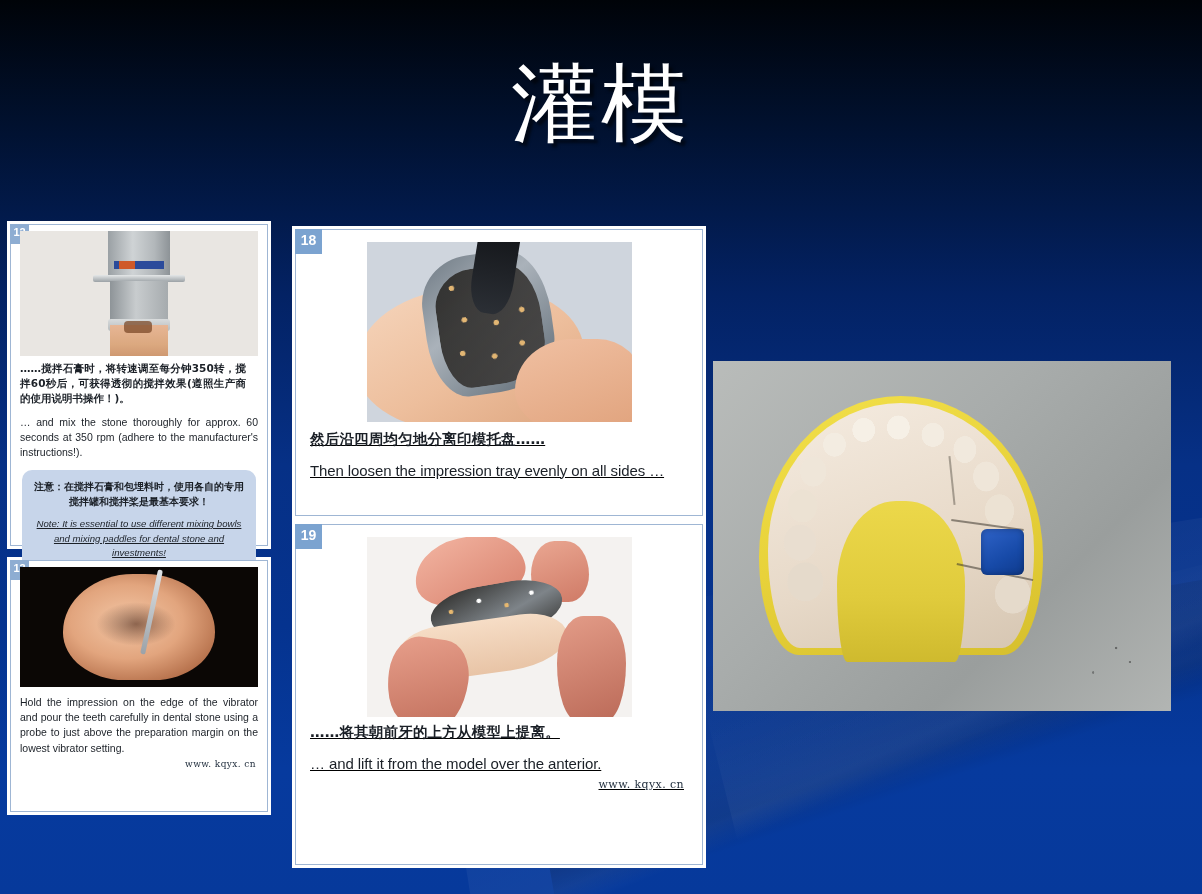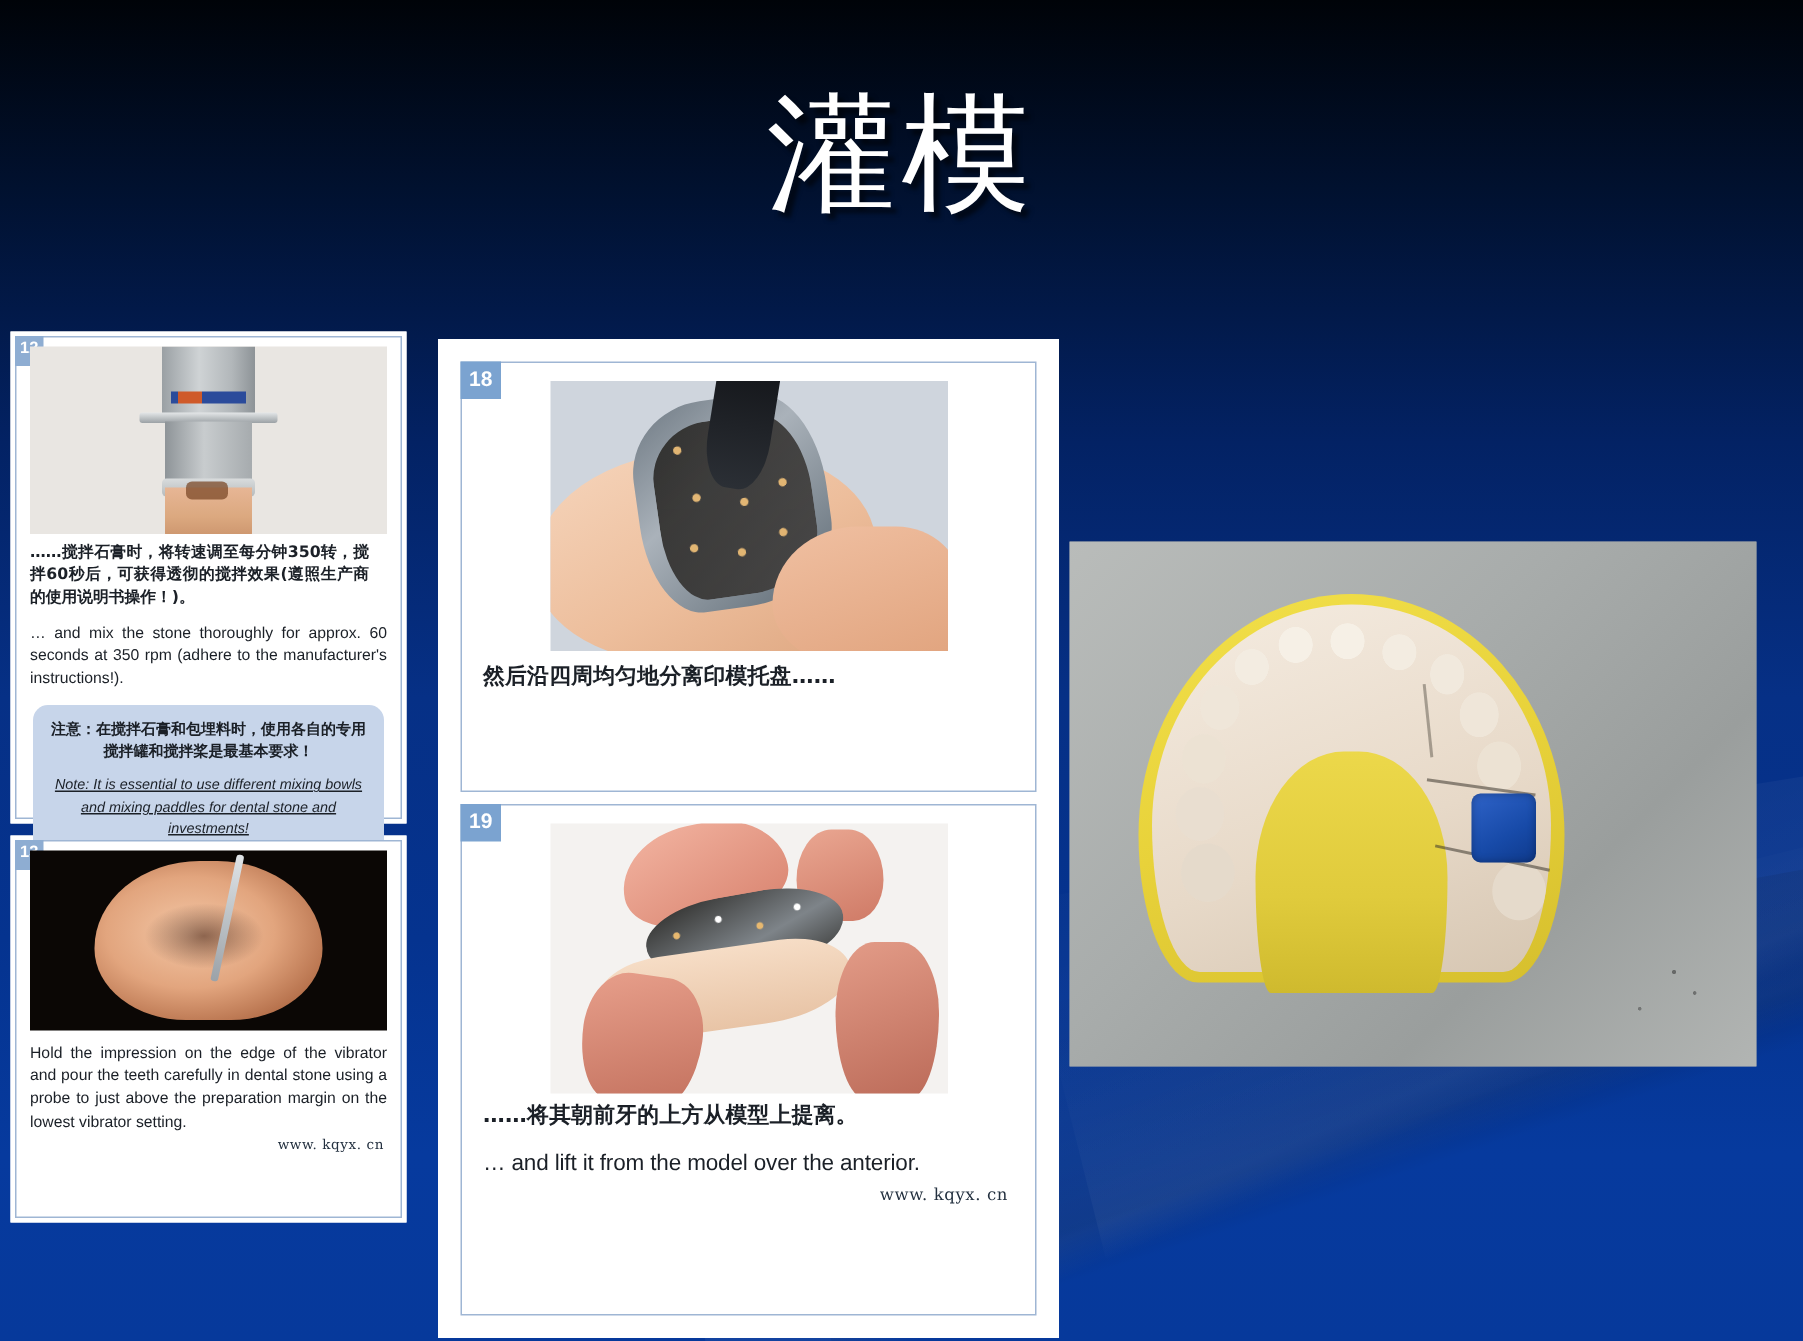--- a/index.html
+++ b/index.html
@@ -83,21 +83,21 @@
     width: 264px;
   }
   .card-col-mid {
     position: absolute;
     left: 292px;
     top: 226px;
     width: 414px;
     background: #ffffff;
     border: 3px solid #ffffff;
     box-sizing: border-box;
-    padding: 12px;
+    padding: 0;
   }
 
   .card {
     position: relative;
     background: #ffffff;
     border: 1px solid #9fb6d4;
     box-sizing: border-box;
   }
   .card-outerwrap {
     background: #ffffff;
@@ -141,20 +141,21 @@
   
   .card-body {
     padding: 6px 9px 5px 9px;
     box-sizing: border-box;
     height: 100%;
   }
   .card-body-lg {
     padding: 8px 12px 6px 12px;
     box-sizing: border-box;
     height: 100%;
+    text-decoration: underline;
   }
 
   .photo {
     position: relative;
     overflow: hidden;
     background: #ddd;
   }
 
   .cap-zh {
     color: #1b2027;
@@ -548,20 +549,21 @@
       <div class="card-body-lg">
 
         <div class="photo ph18">
           <div class="hand"></div>
           <div class="tray"></div>
           <div class="hand2"></div>
           <div class="blade"></div>
         </div>
 
         <p class="cap-zh c18-zh">然后沿四周均匀地分离印模托盘……</p>
+        <p class="cap-en c18-en">Then loosen the impression tray evenly on all sides …</p>
 
       </div>
     </div>
 
     <div class="gap-v"></div>
 
     <div class="card card-19">
       <div class="badge badge-lg">19</div>
       <div class="card-body-lg">
 

